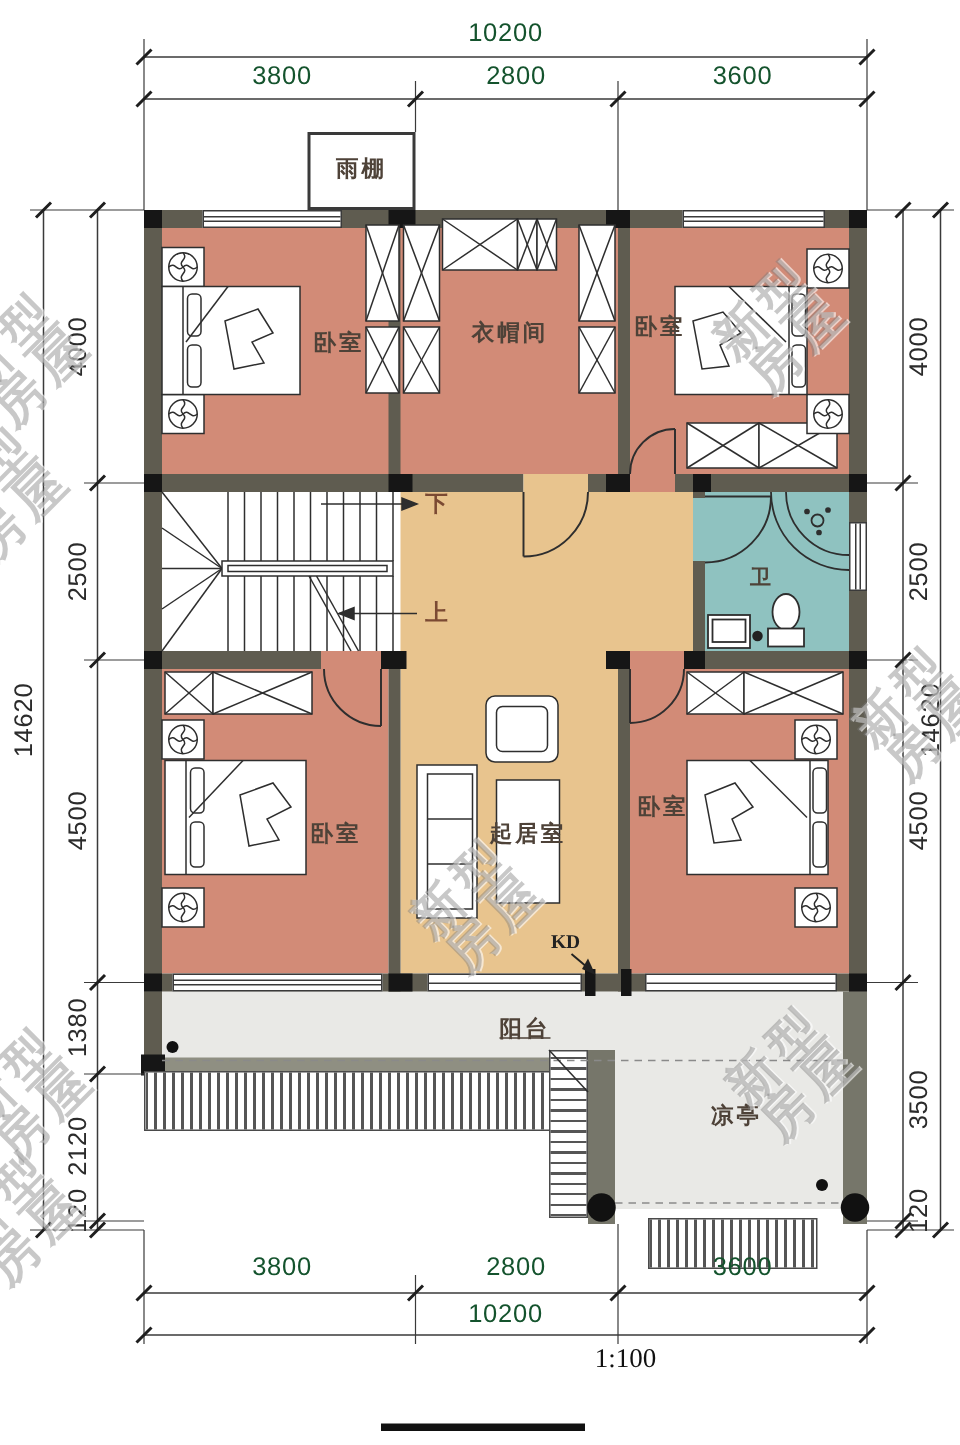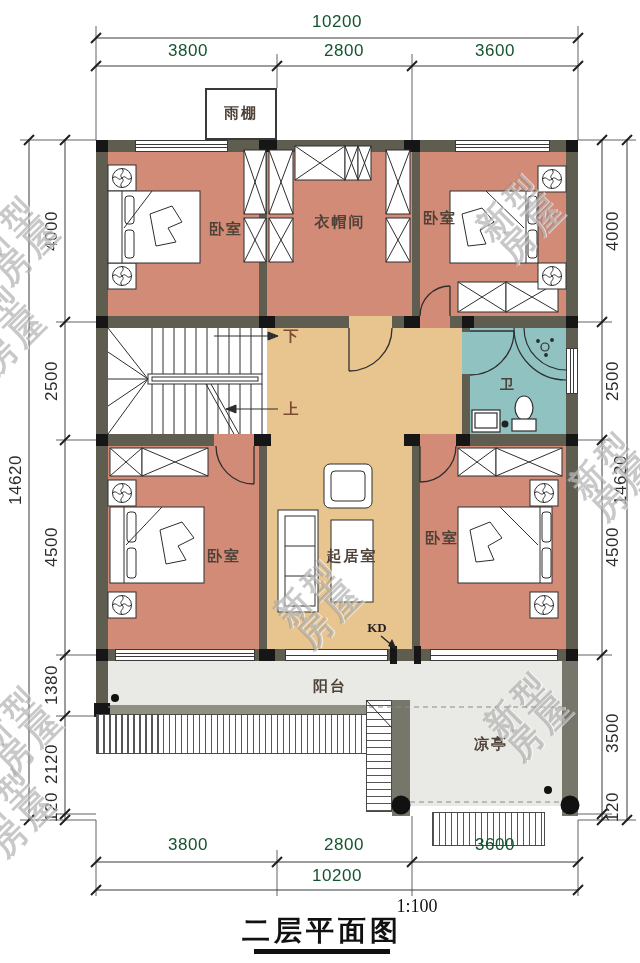--- a/index.html
+++ b/index.html
@@ -387,21 +387,21 @@
   </svg>
 
   <div class="rlabel" style="left:241px;top:113px;">雨棚</div>
   <div class="rlabel" style="left:226px;top:229px;">卧室</div>
   <div class="rlabel" style="left:340px;top:222px;">衣帽间</div>
   <div class="rlabel" style="left:440px;top:218px;">卧室</div>
   <div class="rlabel" style="left:508px;top:385px;font-size:14px;">卫</div>
   <div class="rlabel" style="left:352px;top:556px;">起居室</div>
   <div class="rlabel" style="left:224px;top:556px;">卧室</div>
   <div class="rlabel" style="left:442px;top:538px;">卧室</div>
-  <div class="rlabel" style="left:330px;top:686px;">阳台</div>
+  <div class="rlabel" style="left:350px;top:686px;text-decoration:underline;">阳台</div>
   <div class="rlabel" style="left:491px;top:744px;">凉亭</div>
   <div class="rlabel stairlab" style="left:291px;top:336px;">下</div>
   <div class="rlabel stairlab" style="left:291px;top:409px;">上</div>
   <div class="rlabel kd" style="left:377px;top:628px;">KD</div>
 
   <div class="dim" style="left:337px;top:22px;">10200</div>
   <div class="dim" style="left:188px;top:51px;">3800</div>
   <div class="dim" style="left:344px;top:51px;">2800</div>
   <div class="dim" style="left:495px;top:51px;">3600</div>
   <div class="dim" style="left:188px;top:845px;">3800</div>
@@ -415,21 +415,20 @@
   <div class="dimv" style="left:52px;top:764px;">2120</div>
   <div class="dimv" style="left:52px;top:807px;">120</div>
   <div class="dimv" style="left:16px;top:480px;">14620</div>
   <div class="dimv" style="left:613px;top:231px;">4000</div>
   <div class="dimv" style="left:613px;top:381px;">2500</div>
   <div class="dimv" style="left:613px;top:547px;">4500</div>
   <div class="dimv" style="left:613px;top:733px;">3500</div>
   <div class="dimv" style="left:613px;top:807px;">120</div>
   <div class="dimv" style="left:621px;top:480px;">14620</div>
 
-  <div class="title-main" style="left:322px;top:931px;">二层平面图</div>
   <div class="title-rule" style="left:254px;top:949px;width:136px;height:5px;"></div>
   <div class="title-scale" style="left:417px;top:906px;">1:100</div>
 
   <div class="wm" style="left:18px;top:240px;"><span>新型</span><br><span>房屋</span></div>
   <div class="wm" style="left:4px;top:330px;"><span>新型</span><br><span>房屋</span></div>
   <div class="wm" style="left:522px;top:218px;"><span>新型</span><br><span>房屋</span></div>
   <div class="wm" style="left:614px;top:476px;"><span>新型</span><br><span>房屋</span></div>
   <div class="wm" style="left:320px;top:604px;"><span>新型</span><br><span>房屋</span></div>
   <div class="wm" style="left:20px;top:730px;"><span>新型</span><br><span>房屋</span></div>
   <div class="wm" style="left:530px;top:716px;"><span>新型</span><br><span>房屋</span></div>

